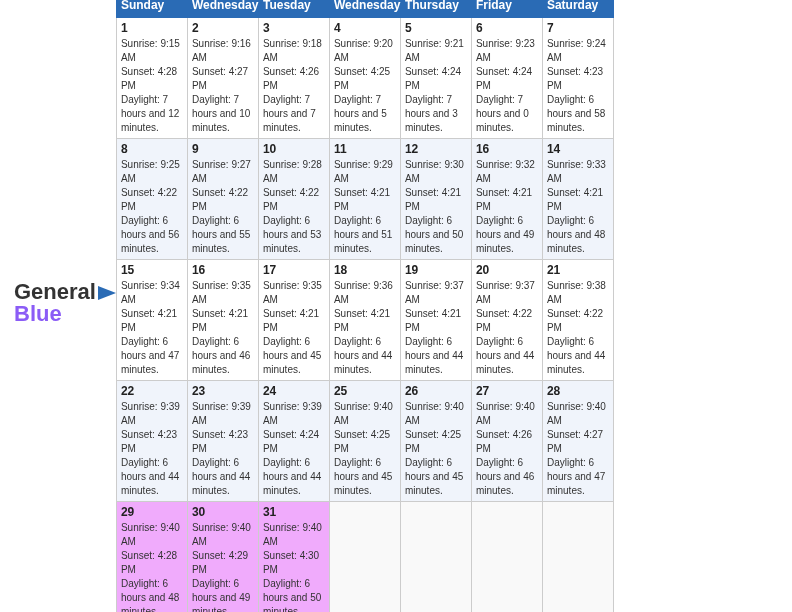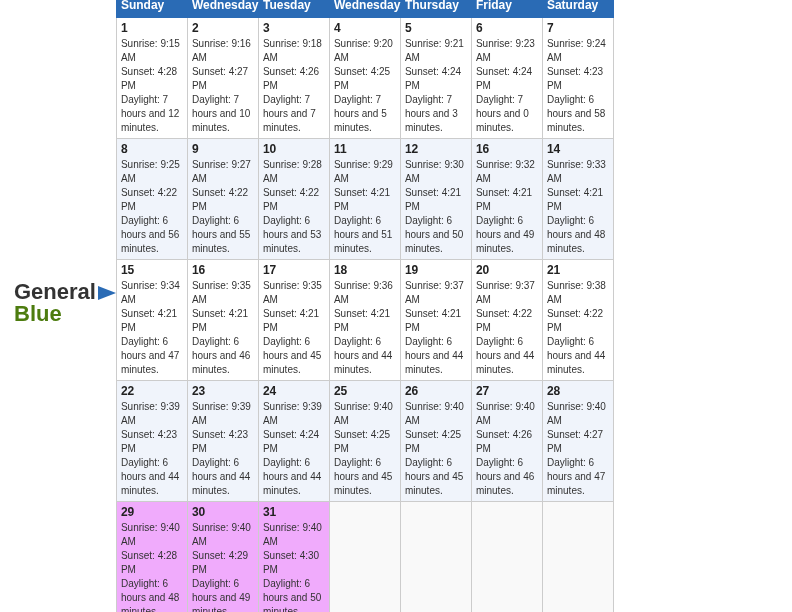--- a/index.html
+++ b/index.html
@@ -99,21 +99,21 @@
 
 <div class="page">
   <div class="header">
     <div class="logo">
       <div class="logo-row">
         <span style="font-size:22px;font-weight:bold;color:#333;">General</span>
         <svg width="18" height="14" viewBox="0 0 18 14" style="margin-left:2px;margin-top:1px;">
           <polygon points="0,0 18,7 0,14" fill="#2a6bb5"></polygon>
         </svg>
       </div>
-      <span style="font-size:22px;font-weight:bold;color:#4d7c0f;margin-top:-4px;">Blue</span>
+      <span style="font-size:22px;font-weight:bold;color:#8b5cf6;margin-top:-4px;">Blue</span>
     </div>
     <div class="title-area">
       <div class="month-title"></div>
       <div class="location"></div>
     </div>
   </div>
 
   <table class="calendar">
     <thead>
       <tr>

